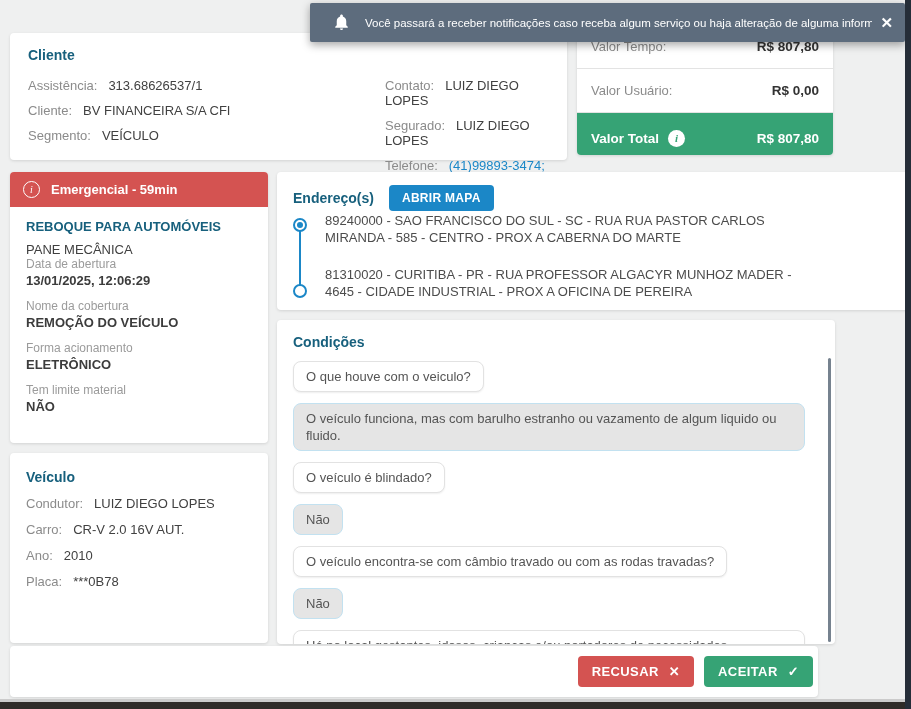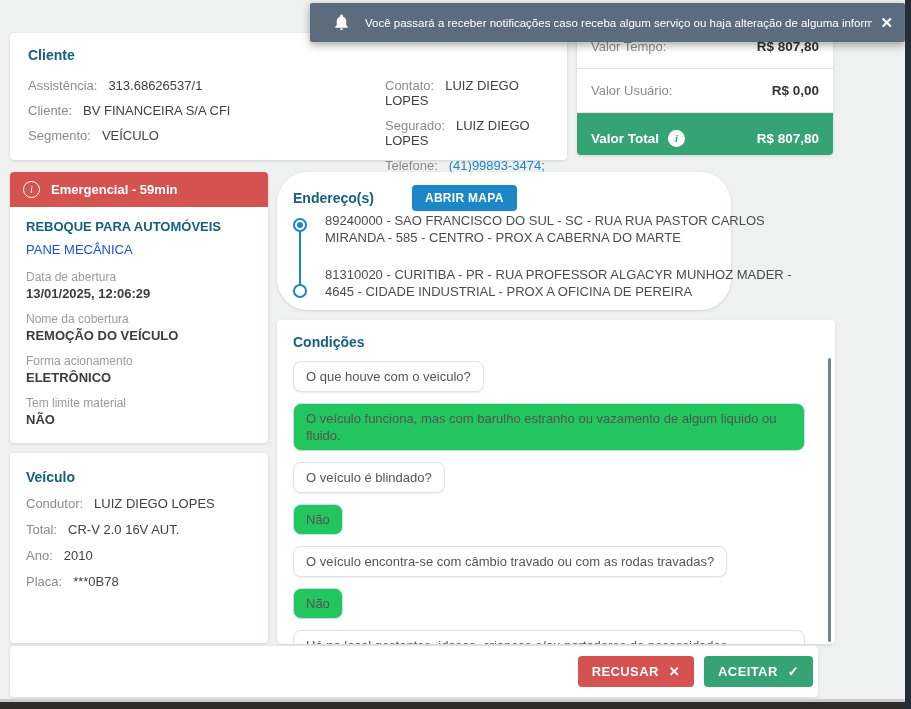--- a/index.html
+++ b/index.html
@@ -66,35 +66,35 @@
     padding:0 13px; border-radius:4px 4px 0 0;
   }
   .info-circle {
     width:17px; height:17px; border:1.5px solid #fff; border-radius:50%;
     display:flex; align-items:center; justify-content:center;
     font-size:10px; font-style:italic; font-weight:normal; flex:0 0 auto;
     font-family:"Liberation Serif", serif;
   }
   .service-body { padding:12px 16px; }
   .service-name { color:var(--accent-teal); font-weight:bold; font-size:13px; margin-bottom:8px; }
-  .service-problem { color:#1d4ed8; font-size:13px; margin-bottom:13px; }
+  .service-problem { color:#404040; font-size:13px; }
   .sfield { margin-bottom:11px; }
   .sf-label { color:#9b9b9b; font-size:12px; margin-bottom:2px; }
   .sf-value { color:#3c3c3c; font-weight:bold; font-size:13px; }
   
   .card-vehicle { left:10px; top:453px; width:258px; height:190px; padding:16px; }
   .card-vehicle .frow { margin:11px 0 0 0; }
   .card-vehicle .frow:first-of-type { margin-top:12px; }
   
-  .card-addresses { left:277px; top:172px; width:454px; height:138px;border-radius:31px; }
+  .card-addresses { left:277px; top:172px; width:635px; height:138px; }
   .addr-header { display:flex; align-items:center; gap:15px; padding:13px 0 0 16px; }
   .map-btn {
     background:var(--link-blue); color:#fff; font-weight:bold; font-size:12px;
     border:none; border-radius:4px; padding:6px 13px; letter-spacing:0.3px;
-    font-family:inherit; cursor:pointer;margin-left:23px;
+    font-family:inherit; cursor:pointer;
   }
   .addr-item { position:absolute; left:48px; width:497px; font-size:13px; color:#4c4c4c; line-height:17px; }
   .addr-item.a0 { top:40px; }
   .addr-item.a1 { top:94px; }
   .tl-line { position:absolute; left:22px; top:57px; width:2px; height:58px; background:var(--link-blue); }
   .tl-dot {
     position:absolute; left:16px; width:14px; height:14px;
     border:2px solid var(--link-blue); border-radius:50%; background:#fff;
   }
   .tl-dot.d0 { top:46px; }
@@ -104,21 +104,21 @@
     border-radius:50%; background:var(--link-blue);
   }
   
   .card-conditions { left:277px; top:320px; width:558px; height:324px; padding:14px 16px; overflow:hidden; }
   .chat { margin-top:11px; display:flex; flex-direction:column; align-items:flex-start; gap:11px; width:512px; }
   .bubble {
     border-radius:8px; padding:6px 12px; font-size:13px; color:#555;
     line-height:17px; max-width:100%;
   }
   .bubble.q { background:#fff; border:1px solid #e2e2e2; box-shadow:0 1px 2px rgba(0,0,0,0.07); }
-  .bubble.a { background:#22c55e; border:1px solid #c2e1f0; }
+  .bubble.a { background:#e5e5e5; border:1px solid #c2e1f0; }
   .chat-scrollbar {
     position:absolute; right:4px; top:38px; bottom:2px; width:3px;
     background:#76828f; border-radius:2px; cursor:pointer;
   }
   
   .footer {
     position:absolute; left:10px; top:646px; width:808px; height:51px;
     background:#fff; border-radius:4px; box-shadow:0 1px 3px rgba(0,0,0,0.12);
     display:flex; align-items:center; justify-content:flex-end; gap:10px; padding-right:5px;
   }
@@ -218,21 +218,21 @@
     </div>
   </div>
 </div>
 
 <div class="card card-vehicle">
   <div class="card-title">Veículo</div>
   <div class="frow">
     <span class="flabel">Condutor:</span><span class="fvalue">LUIZ DIEGO LOPES</span>
   </div>
   <div class="frow">
-    <span class="flabel">Total:</span><span class="fvalue">CR-V 2.0 16V AUT.</span>
+    <span class="flabel">Carro:</span><span class="fvalue">CR-V 2.0 16V AUT.</span>
   </div>
   <div class="frow">
     <span class="flabel">Ano:</span><span class="fvalue">2010</span>
   </div>
   <div class="frow">
     <span class="flabel">Placa:</span><span class="fvalue">***0B78</span>
   </div>
 </div>
 
 <div class="card card-addresses">

